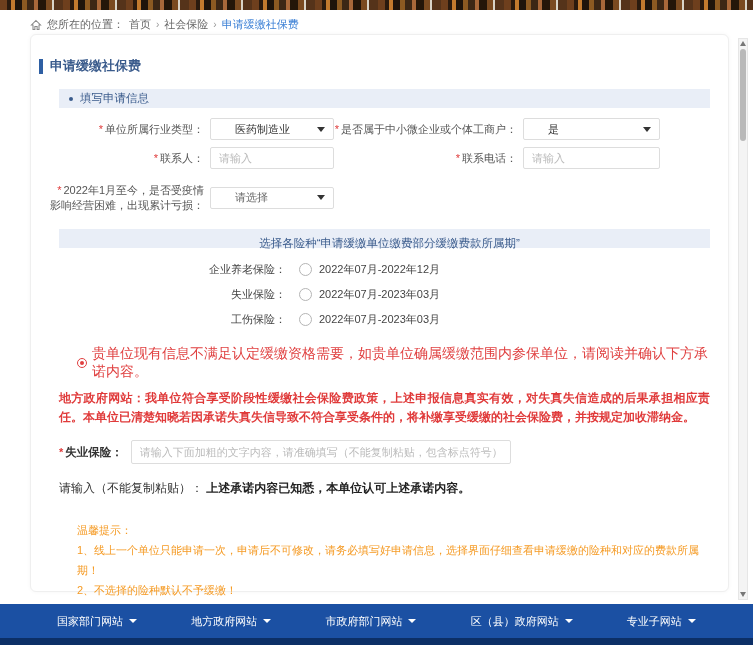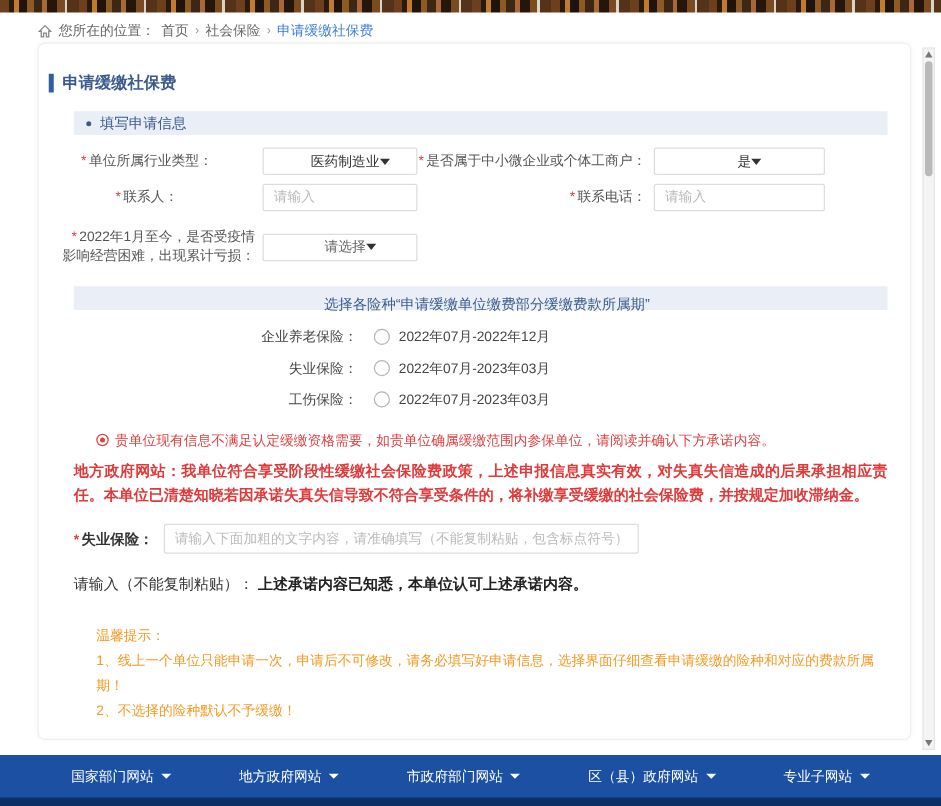--- a/index.html
+++ b/index.html
@@ -44,29 +44,29 @@
     margin:0 18px 0 28px; background:#e9eef7; height:19px;
     display:flex; align-items:center; gap:7px; padding-left:10px;
     font-size:11.5px; color:#3a5b8c;
   }
   .section-dot { width:4px; height:4px; border-radius:50%; background:#3a5b8c; }
 
   
   .form-area { margin-top:10px; }
   .form-row { display:flex; align-items:center; margin-bottom:7px; }
   .lbl { font-size:11px; color:#555; text-align:right; line-height:1.35; }
-  .lbl-1 { width:173px;text-align:center; }
+  .lbl-1 { width:173px; }
   .lbl-2 { width:183px; }
   .req { color:#e03a3a; margin-right:2px; font-size:11px; }
   .select-box, .text-input {
     height:22px; border:1px solid #ddd; border-radius:2px; background:#fff;
     font-size:11px; color:#333; display:flex; align-items:center;
     padding:0 8px; position:relative;
   }
-  .select-box { cursor:pointer; justify-content:center;padding-left:24px; }
+  .select-box { cursor:pointer; justify-content:space-between;padding-left:24px; }
   .sb-1 { width:124px; margin-left:6px; }
   .sb-2 { width:137px; margin-left:6px; }
   .caret-down {
     width:0; height:0; border-left:4px solid transparent;
     border-right:4px solid transparent; border-top:5px solid #333;
   }
   input.text-input { padding:0 8px; }
   input.text-input::placeholder { color:#bbb; }
   .ti-1 { width:124px; margin-left:6px; }
   .ti-2 { width:137px; margin-left:6px; }
@@ -77,21 +77,21 @@
   .ins-row { display:flex; align-items:center; margin-bottom:10px; }
   .ins-lbl { width:255px; text-align:right; font-size:11px; color:#444; }
   .radio {
     width:13px; height:13px; border:1px solid #b5b5b5; border-radius:50%;
     margin-left:13px; background:#fff; cursor:pointer; flex:none;
   }
   .ins-period { font-size:11px; color:#444; margin-left:7px; }
 
   
   .notice-line {
-    margin:18px 20px 0 46px; font-size:11px; color:#e04040;
+    margin:18px 20px 0 46px; font-size:14px; color:#e04040;
     display:flex; align-items:center; gap:5px;
   }
   .info-ic {
     width:10px; height:10px; border:1px solid #e04040; border-radius:50%;
     flex:none; position:relative;
   }
   .info-ic::after{
     content:""; position:absolute; left:2px; top:2px; width:4px; height:4px;
     border-radius:50%; background:#e04040;
   }

